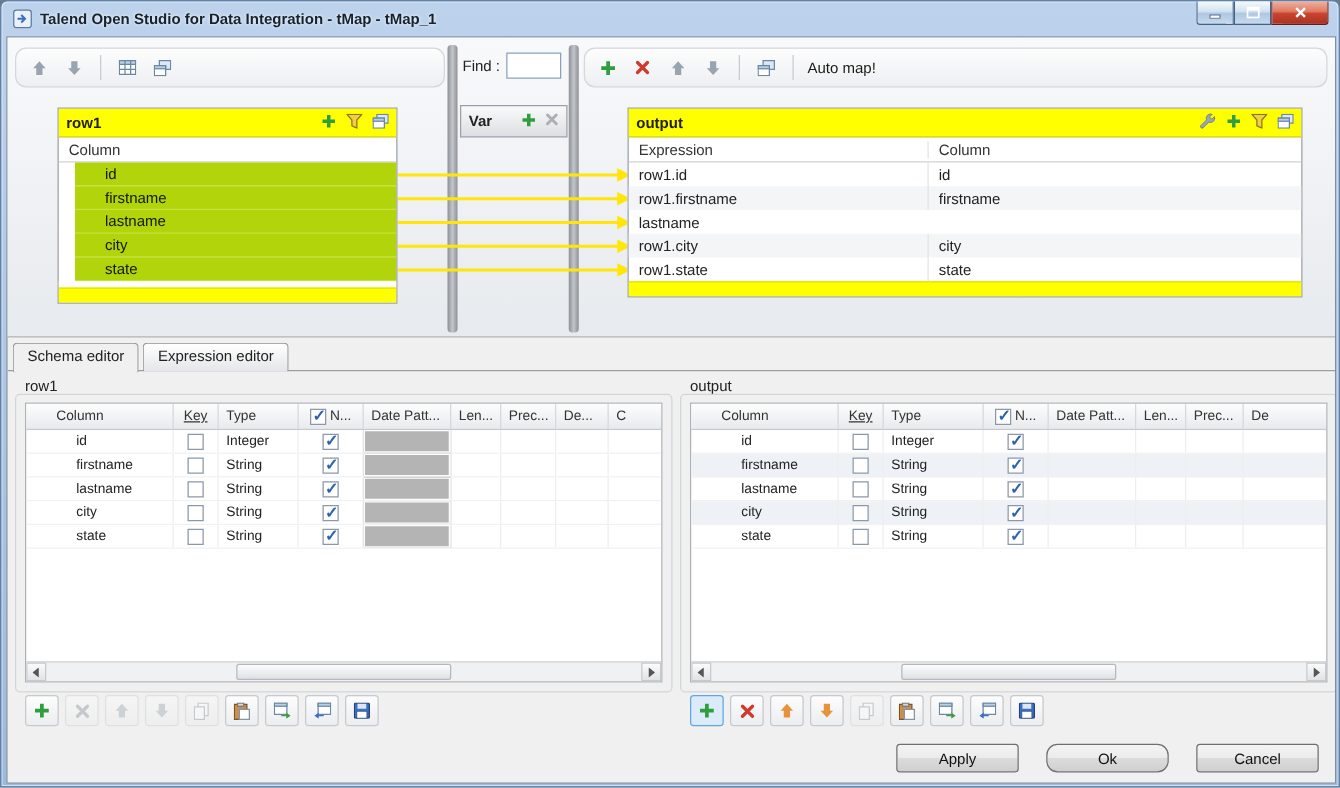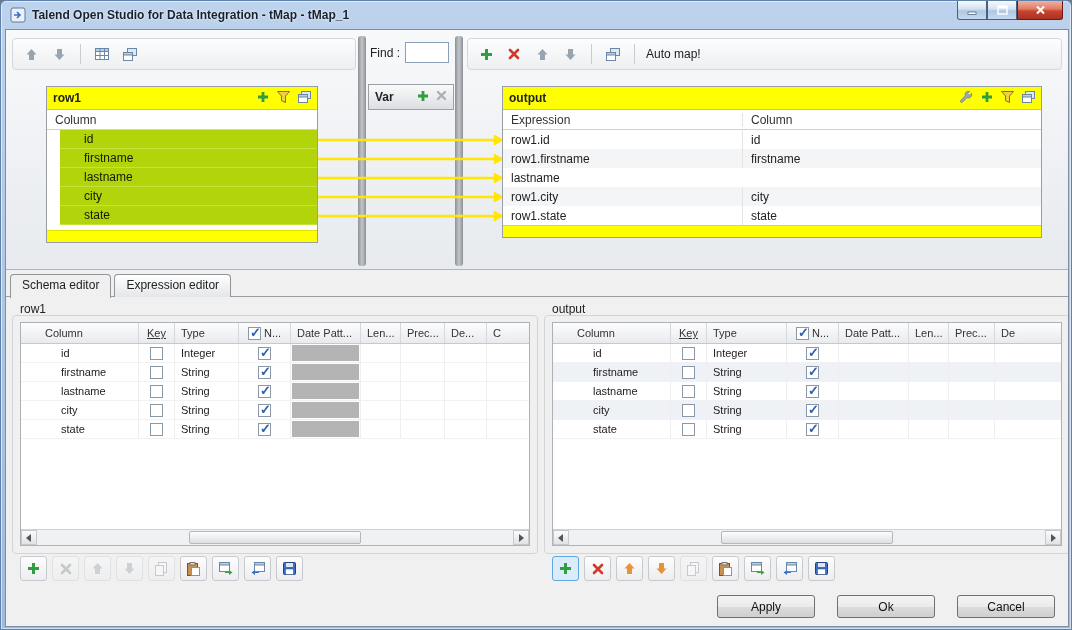--- a/index.html
+++ b/index.html
@@ -26,21 +26,21 @@
 
   
   .client { position:absolute; left:4px; top:28px; width:1064px; height:598px;
     background:#f0f0f0; border:1px solid #7d8ea2; overflow:hidden; }
 
   
   .mapper { position:absolute; left:0; top:0; width:1062px; height:240px;
     background:linear-gradient(#f8f9fb,#e7eaee); border-bottom:1px solid #b3b3b3; }
   .tstrip { position:absolute; height:32px; display:flex; align-items:center; gap:4px;
     padding:0 6px; background:linear-gradient(#fdfdfd,#edeff2);
-    border:1px solid #d4d7db; border-radius:4px; }
+    border:1px solid #d4d7db; border-radius:9px; }
   .tico { width:24px; height:24px; display:flex; align-items:center; justify-content:center; border-radius:3px; }
   .tsep { width:1px; height:20px; background:#c8ccd0; margin:0 5px; }
   .automap { font-size:12px; color:#1b1b1b; padding-left:2px; }
 
   .vsplit { position:absolute; top:6px; width:8px; height:230px; z-index:1;
     background:linear-gradient(90deg,#8d9196,#c2c6ca 50%,#8d9196); border-radius:3px; }
 
   .findbox { position:absolute; left:364px; top:12px; display:flex; align-items:center; gap:5px; }
   .findinput { width:44px; height:21px; border:1px solid #89a0b8; background:#fff;
     font-family:"Liberation Sans",sans-serif; font-size:12px; padding:0 3px; }
@@ -703,17 +703,17 @@
       <div class="sbtn">
           <svg width="13" height="13" viewBox="0 0 13 13">
             <rect x="0.5" y="0.5" width="12" height="12" rx="1" fill="#3a6fc4" stroke="#23437a"></rect>
             <rect x="3" y="1" width="7" height="4" fill="#dce6f5"></rect>
             <rect x="2.5" y="7" width="8" height="5.5" fill="#fff" stroke="#23437a" stroke-width=".5"></rect>
           </svg>
         </div>
     </div>
 
     <button class="btn" style="left:711px;">Apply</button>
-    <button class="btn" style="left:831px;">Ok</button>
+    <button class="btn" style="left:831px;border-radius:9px;">Ok</button>
     <button class="btn" style="left:951px;">Cancel</button>
 
   </div>
 </div>
 
 </body></html>

